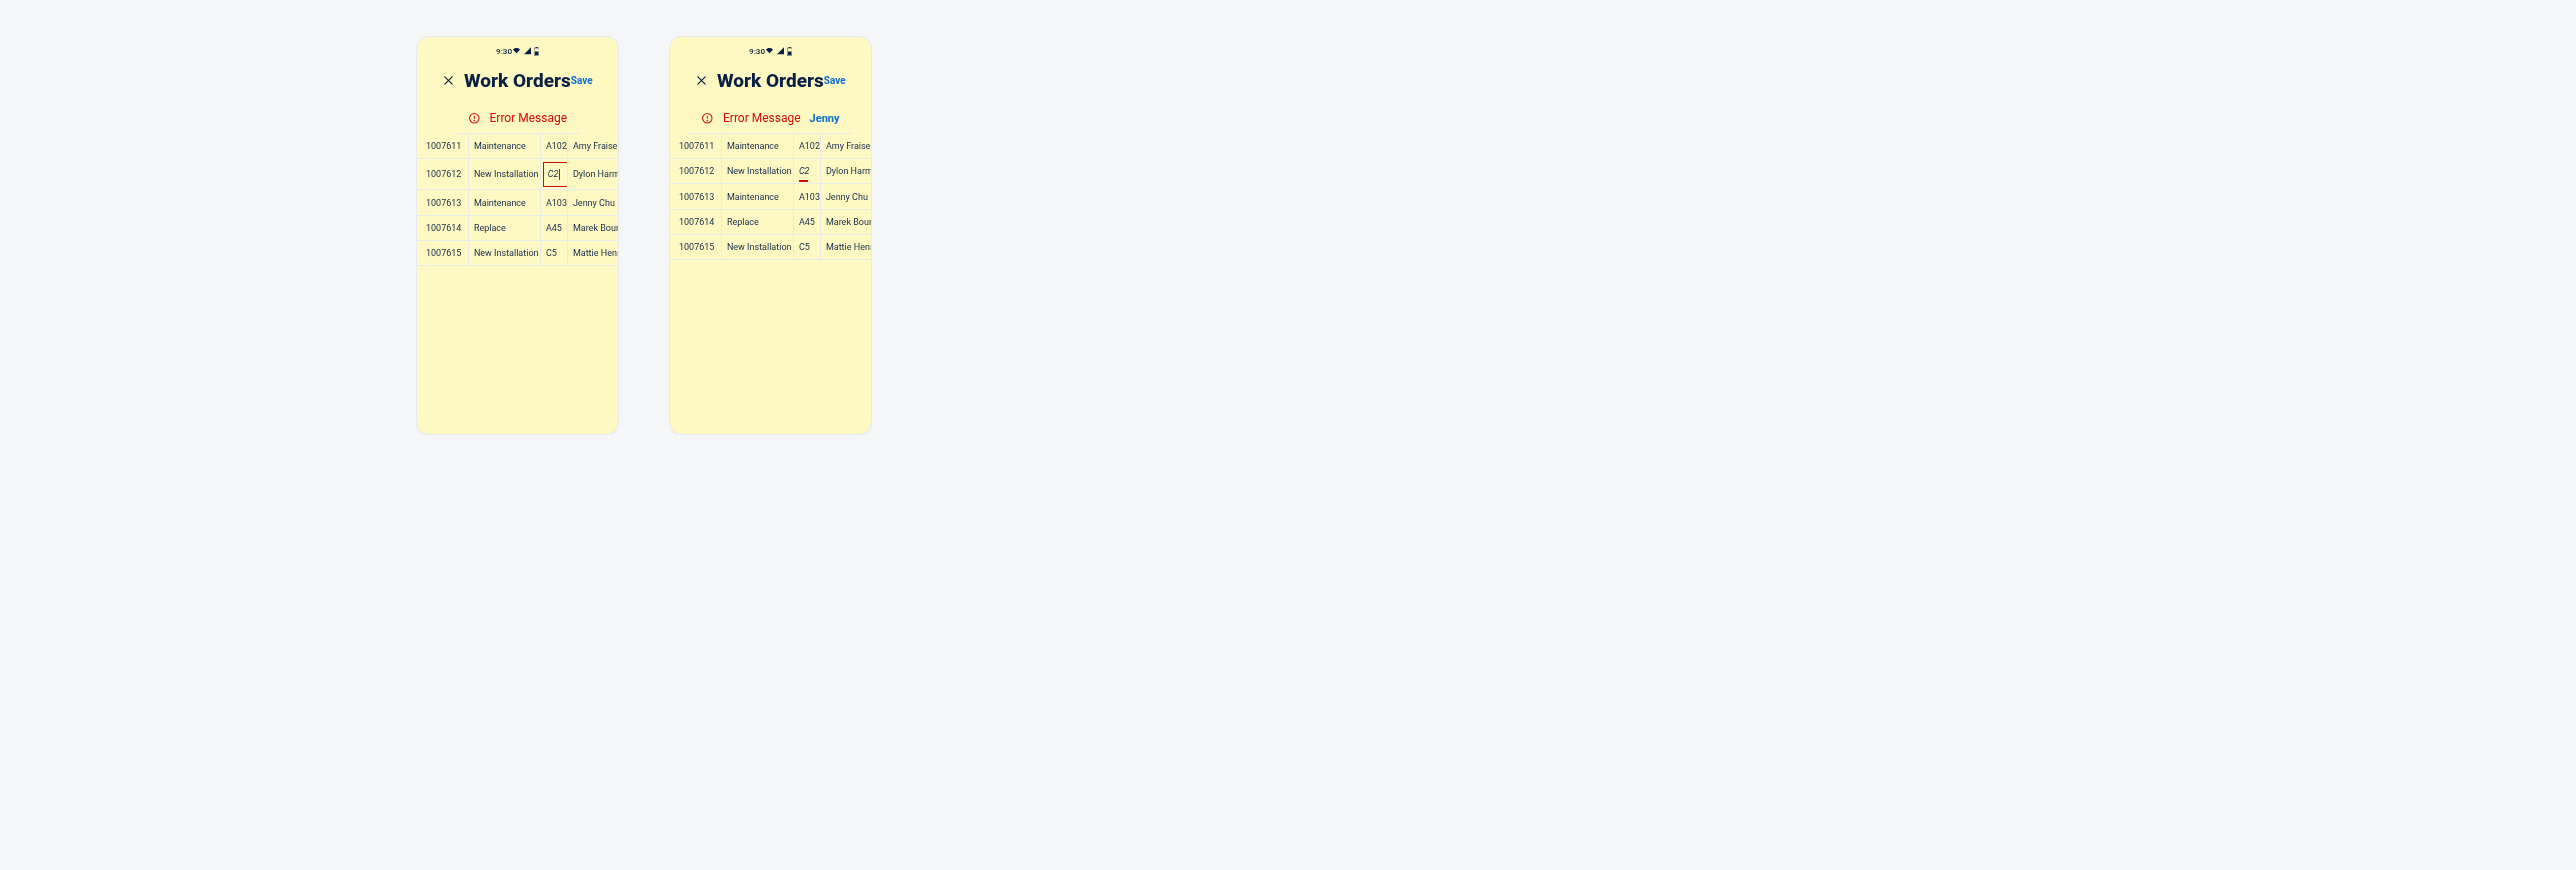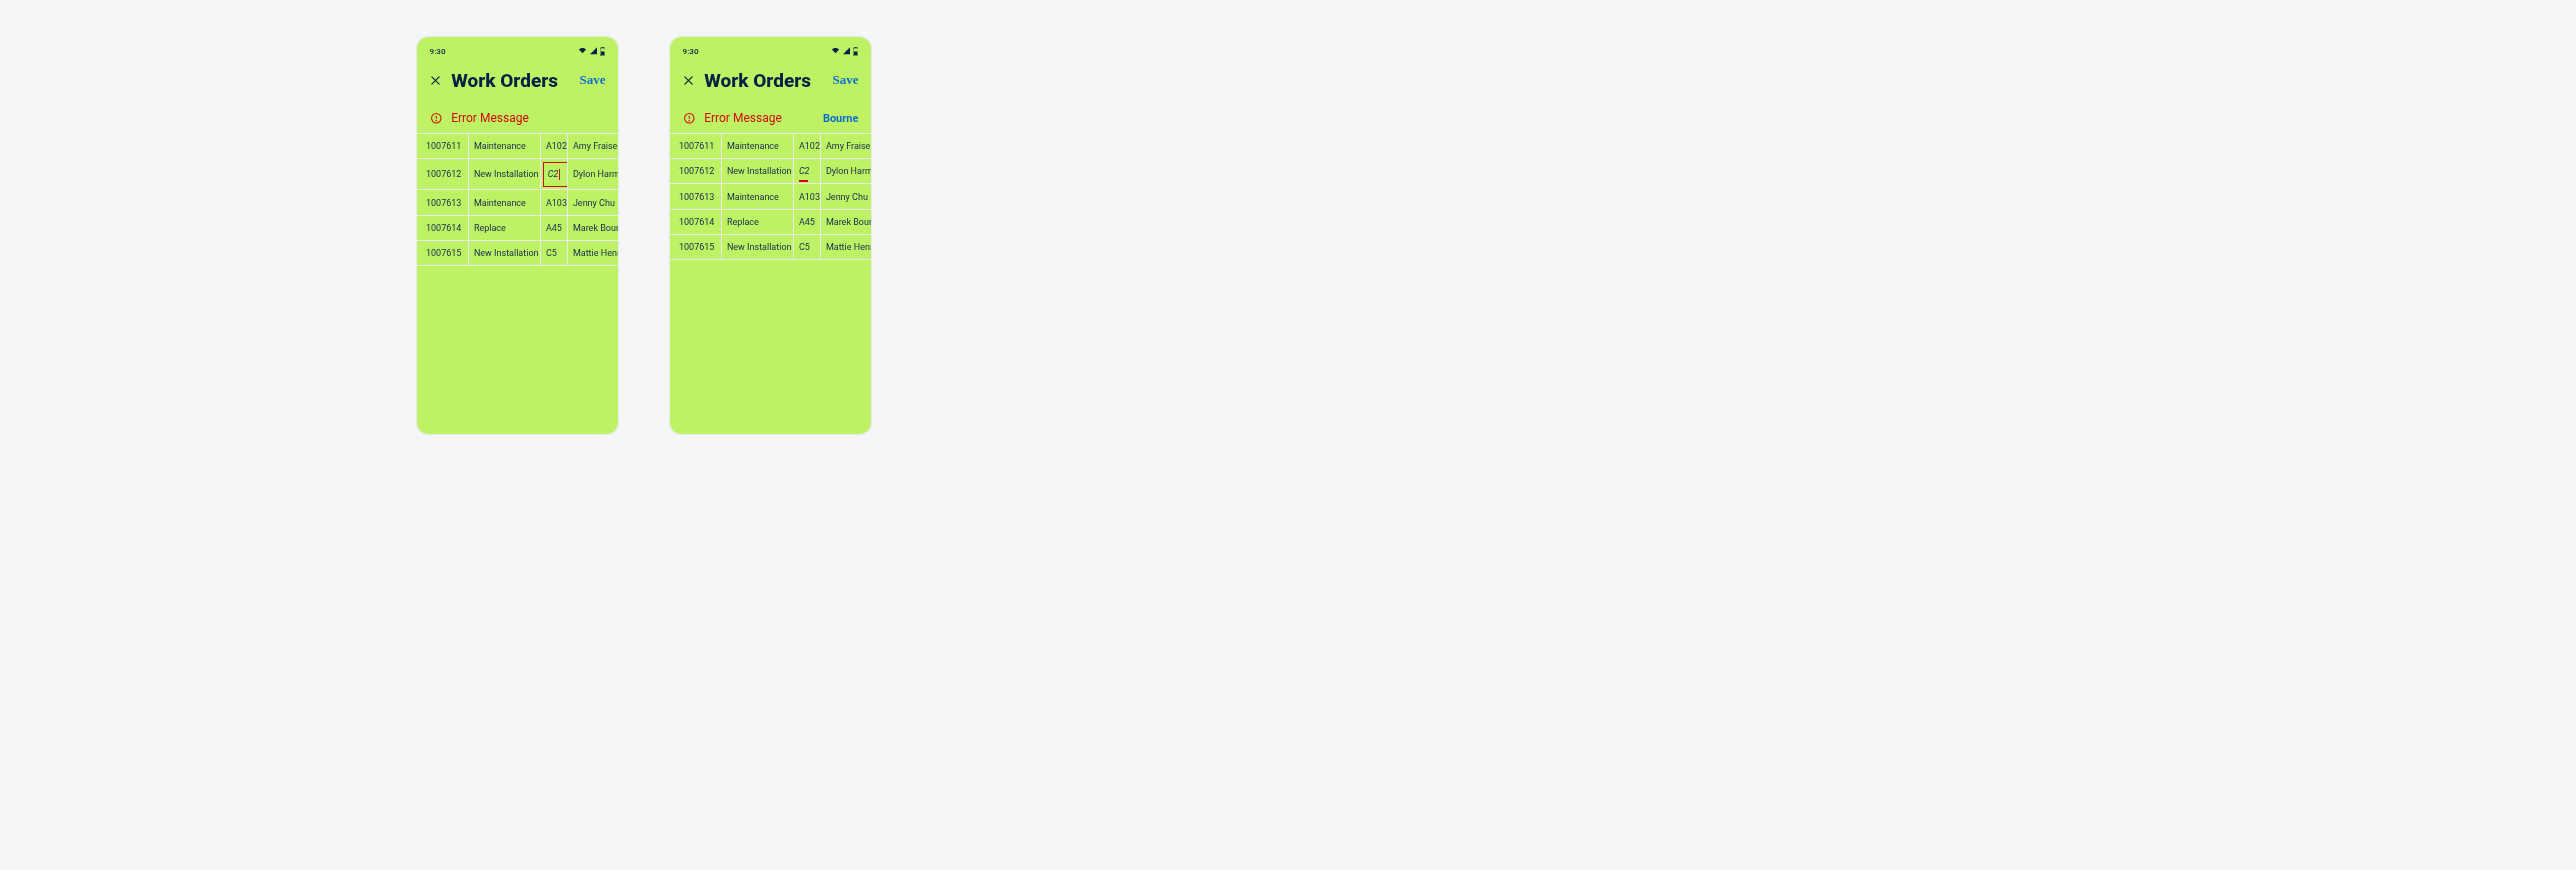--- a/index.html
+++ b/index.html
@@ -6,28 +6,29 @@
     body {
       font-family: -apple-system, BlinkMacSystemFont, "Segoe UI", Roboto, Helvetica, Arial, sans-serif;
       background: #f5f6f7;
       width: 1288px;
       height: 435px;
       overflow: hidden;
     }
     .canvas { display: flex; gap: 50px; width: 100%; height: 100%; justify-content: center; padding-top: 36px; }
     .phone {
       width: 203px;
-      background: #bef264;
+      background: #fef9c3;
       border-radius: 12.6px;
       border: 0.9px solid #e8ebee;
       box-shadow: 0 0.9px 1.8px rgba(10,20,40,0.03);
       overflow: hidden;
       display: flex;
       flex-direction: column;
       flex: 0 0 auto;
+      align-items: center;
     }
     .statusbar {
       padding: 9px 12.6px 3.6px 12.6px;
       display: flex;
       justify-content: space-between;
       align-items: center;
       font-size: 8.1px;
       color: #0a1f44;
       font-weight: 500;
     }
@@ -47,23 +48,22 @@
     .title {
       font-weight: 800;
       color: #0a1f44;
       font-size: 19px;
       margin-left: 9px;
       flex: 1;
     }
     .save-link {
       color: #0a6ed1;
       font-weight: 700;
-      font-size: 13px;
+      font-size: 10px;
       cursor: pointer;
-      font-family: Liberation Serif, serif;
     }
     .errorbar {
       padding: 7.2px 12.6px 7.2px 12.6px;
       display: flex;
       align-items: center;
       border-bottom: 0.9px solid #e8ebee;
       gap: 9px;
     }
     .errorbar .alert-icon { color: #d20a0a; display: inline-flex; }
     .errorbar .err-text { color: #d20a0a; font-size: 12px; flex: 1; }
@@ -258,21 +258,21 @@
 
     <div class="errorbar">
       <span class="alert-icon">
         <svg width="12.6" height="12.6" viewBox="0 0 24 24" fill="none" stroke="#d20a0a" stroke-width="2">
             <circle cx="12" cy="12" r="9"></circle>
             <line x1="12" y1="7" x2="12" y2="13"></line>
             <circle cx="12" cy="16.5" r="0.5" fill="#d20a0a"></circle>
           </svg>
       </span>
       <span class="err-text">Error Message</span>
-      <span class="close-link">Bourne</span>
+      <span class="close-link">Jenny</span>
     </div>
 
     <table class="grid">
       <colgroup>
           <col class="col-id">
           <col class="col-type">
           <col class="col-loc">
           <col class="col-name">
         </colgroup>
       <tbody>

